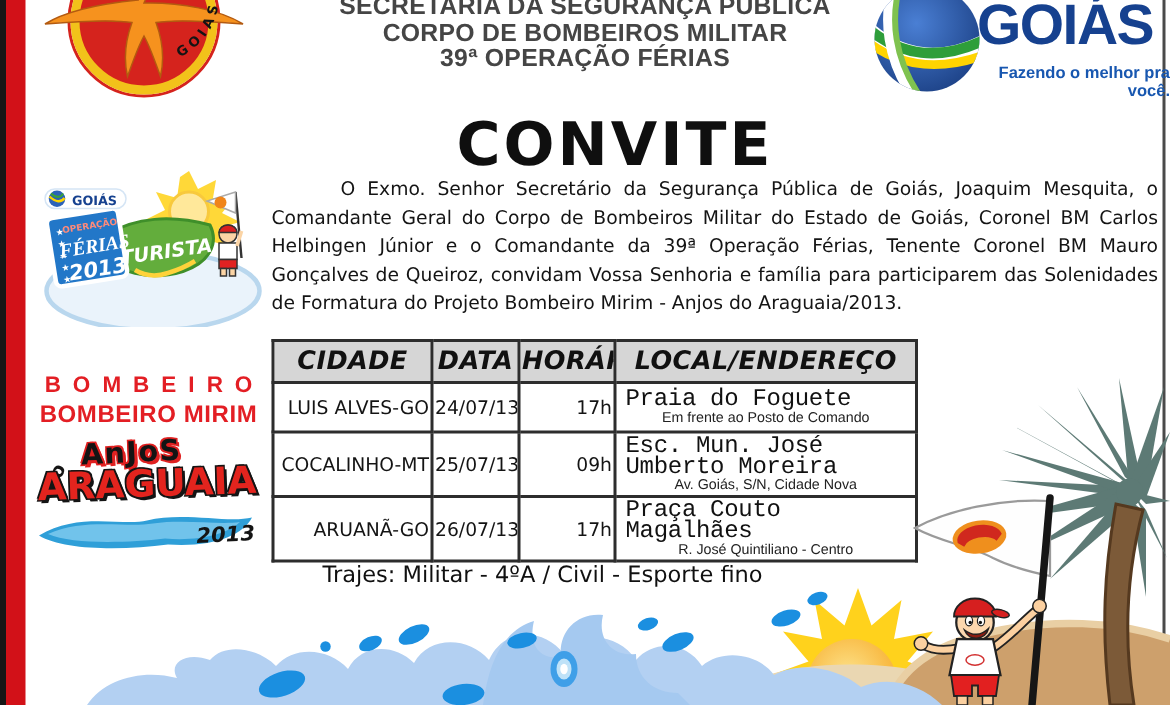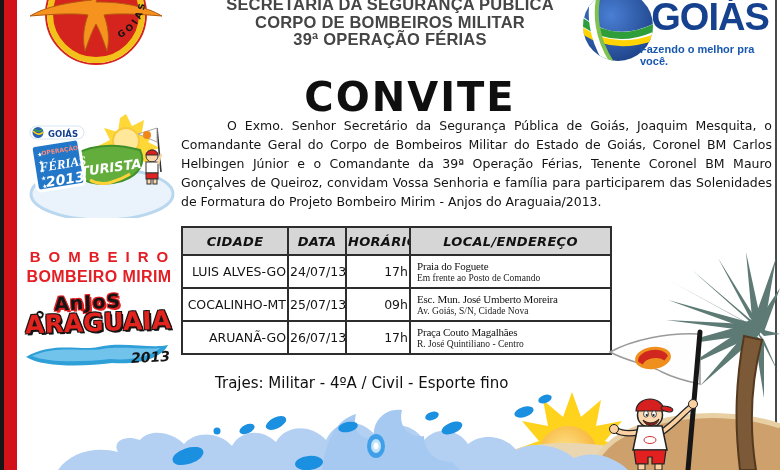--- a/index.html
+++ b/index.html
@@ -13,42 +13,42 @@
   
   .header{position:absolute;left:170px;top:-4px;width:440px;text-align:center;
           font-family:"Liberation Sans",sans-serif;font-weight:700;font-size:16.5px;
           line-height:17.5px;color:#454545;letter-spacing:.2px;}
 
   
   .gov-logo{position:absolute;left:578px;top:-14px;width:200px;height:78px;}
   .gov-name{position:absolute;left:64px;top:12px;width:136px;text-align:center;
             font-family:"Liberation Sans",sans-serif;font-weight:700;font-size:38px;line-height:38px;
             color:#16418f;letter-spacing:-1px;}
-  .gov-tagline{position:absolute;left:62px;top:57px;width:140px;text-align:left;
+  .gov-tagline{position:absolute;left:62px;top:57px;width:140px;text-align:right;
             font-family:"Liberation Sans",sans-serif;font-weight:700;font-size:11px;color:#1857b0;}
 
   
   .cbm{position:absolute;left:24px;top:-42px;}
 
   .title{position:absolute;left:180px;top:74px;width:460px;text-align:center;
          font-size:40px;font-weight:700;color:#0f0f0f;letter-spacing:2px;}
 
   .body-par{position:absolute;left:181px;top:116px;width:591px;margin:0;
             font-size:12.5px;line-height:19px;text-align:justify;text-indent:46px;color:#141414;}
 
   
   .schedule{position:absolute;left:181px;top:226px;width:429px;border-collapse:collapse;table-layout:fixed;}
   .schedule th,.schedule td{border:2px solid #2d2d2d;overflow:hidden;}
-  .schedule th{background:#d6d6d6;height:24px;font-size:13px;font-weight:700;font-style:italic;
+  .schedule th{background:#d6d6d6;height:24px;font-size:17px;font-weight:700;font-style:italic;
                color:#111;letter-spacing:.3px;}
   .schedule td{height:29px;}
   .td-center{text-align:right;font-size:12.5px;color:#141414;}
   .td-local{padding:1px 6px;}
-  .loc-main{font-family:Liberation Serif, serif;font-size:11px;line-height:14px;color:#111;letter-spacing:-.2px;}
-  .loc-sub{font-family:Liberation Serif, serif;font-size:9.5px;line-height:11px;color:#222;}
+  .loc-main{font-family:Liberation Mono, monospace;font-size:16px;line-height:14px;color:#111;letter-spacing:-.2px;}
+  .loc-sub{font-family:Liberation Sans, sans-serif;font-size:9.5px;line-height:11px;color:#222;text-align:center;}
 
   .dress{position:absolute;left:182px;top:374px;font-size:15px;color:#101010;padding-left:33px;}
 
   
   .ferias-logo{position:absolute;left:26px;top:112px;width:152px;height:106px;}
 
   
   .projeto{position:absolute;left:24px;top:248px;width:150px;text-align:center;
            font-family:"Liberation Sans",sans-serif;font-weight:700;color:#e31e24;}
   .projeto-l1{font-size:15px;letter-spacing:8px;margin-right:-8px;}

